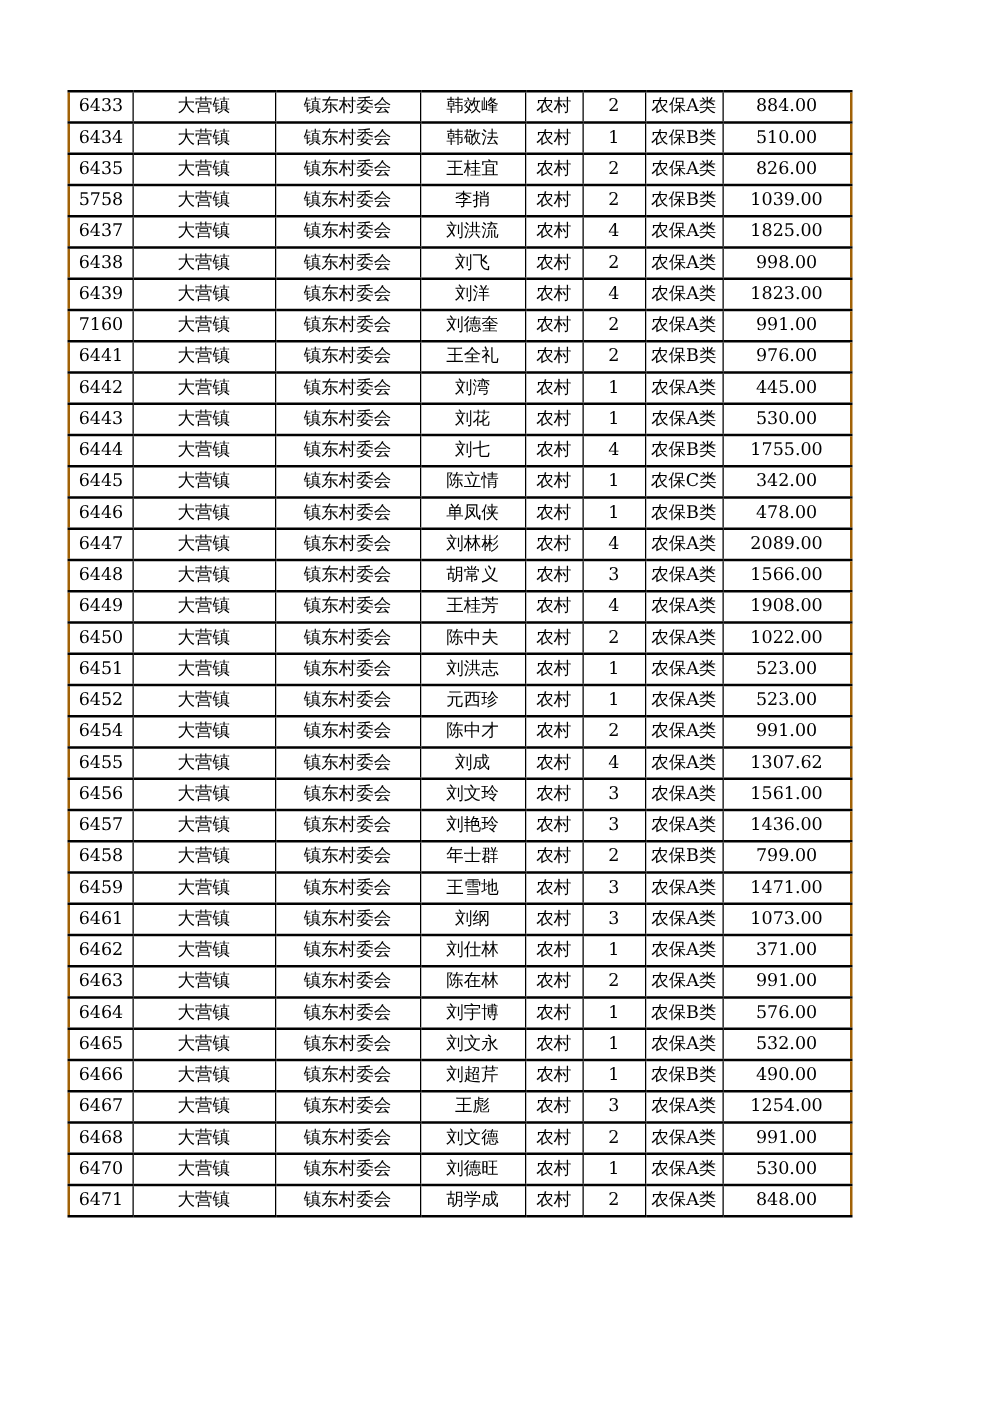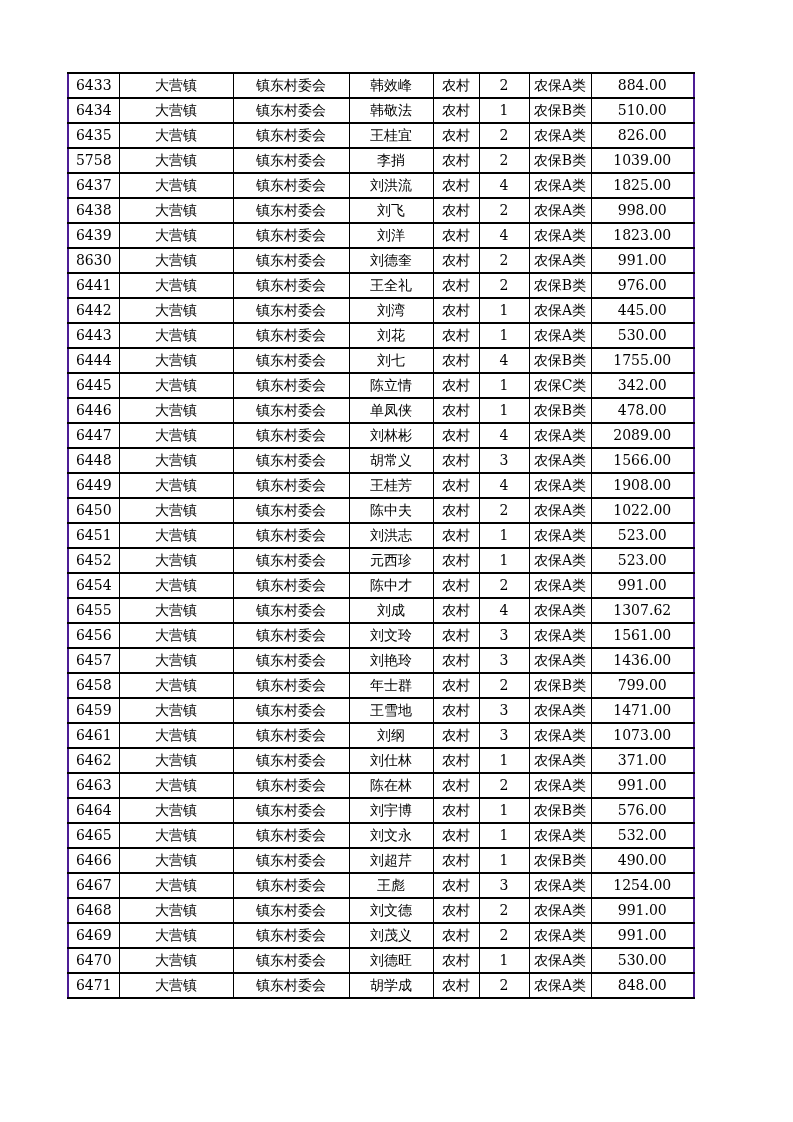--- a/index.html
+++ b/index.html
@@ -12,26 +12,26 @@
     overflow: hidden;
   }
   .page {
     position: relative;
     width: 793px;
     height: 1122px;
     background: #ffffff;
   }
   table.register {
     position: absolute;
-    left: 67px;
+    left: 54px;
     top: 72px;
     width: 626px;
     border-collapse: collapse;
     table-layout: fixed;
-    border: 2px solid #4c1d95;
+    border: 2px solid #a16207;
     padding-left: 31px;
   }
   table.register td {
     border-left: 1px solid #000000;
     border-right: 1px solid #000000;
     border-top: 2px solid #000000;
     border-bottom: 2px solid #000000;
     height: 23px;
     padding: 0 2px;
     font-size: 14px;
@@ -131,21 +131,21 @@
     <td>6439</td>
     <td>大营镇</td>
     <td>镇东村委会</td>
     <td>刘洋</td>
     <td>农村</td>
     <td>4</td>
     <td>农保A类</td>
     <td>1823.00</td>
   </tr>
         <tr>
-    <td>8630</td>
+    <td>7160</td>
     <td>大营镇</td>
     <td>镇东村委会</td>
     <td>刘德奎</td>
     <td>农村</td>
     <td>2</td>
     <td>农保A类</td>
     <td>991.00</td>
   </tr>
         <tr>
     <td>6441</td>
@@ -395,30 +395,20 @@
     <td>农村</td>
     <td>3</td>
     <td>农保A类</td>
     <td>1254.00</td>
   </tr>
         <tr>
     <td>6468</td>
     <td>大营镇</td>
     <td>镇东村委会</td>
     <td>刘文德</td>
-    <td>农村</td>
-    <td>2</td>
-    <td>农保A类</td>
-    <td>991.00</td>
-  </tr>
-        <tr>
-    <td>6469</td>
-    <td>大营镇</td>
-    <td>镇东村委会</td>
-    <td>刘茂义</td>
     <td>农村</td>
     <td>2</td>
     <td>农保A类</td>
     <td>991.00</td>
   </tr>
         <tr>
     <td>6470</td>
     <td>大营镇</td>
     <td>镇东村委会</td>
     <td>刘德旺</td>

